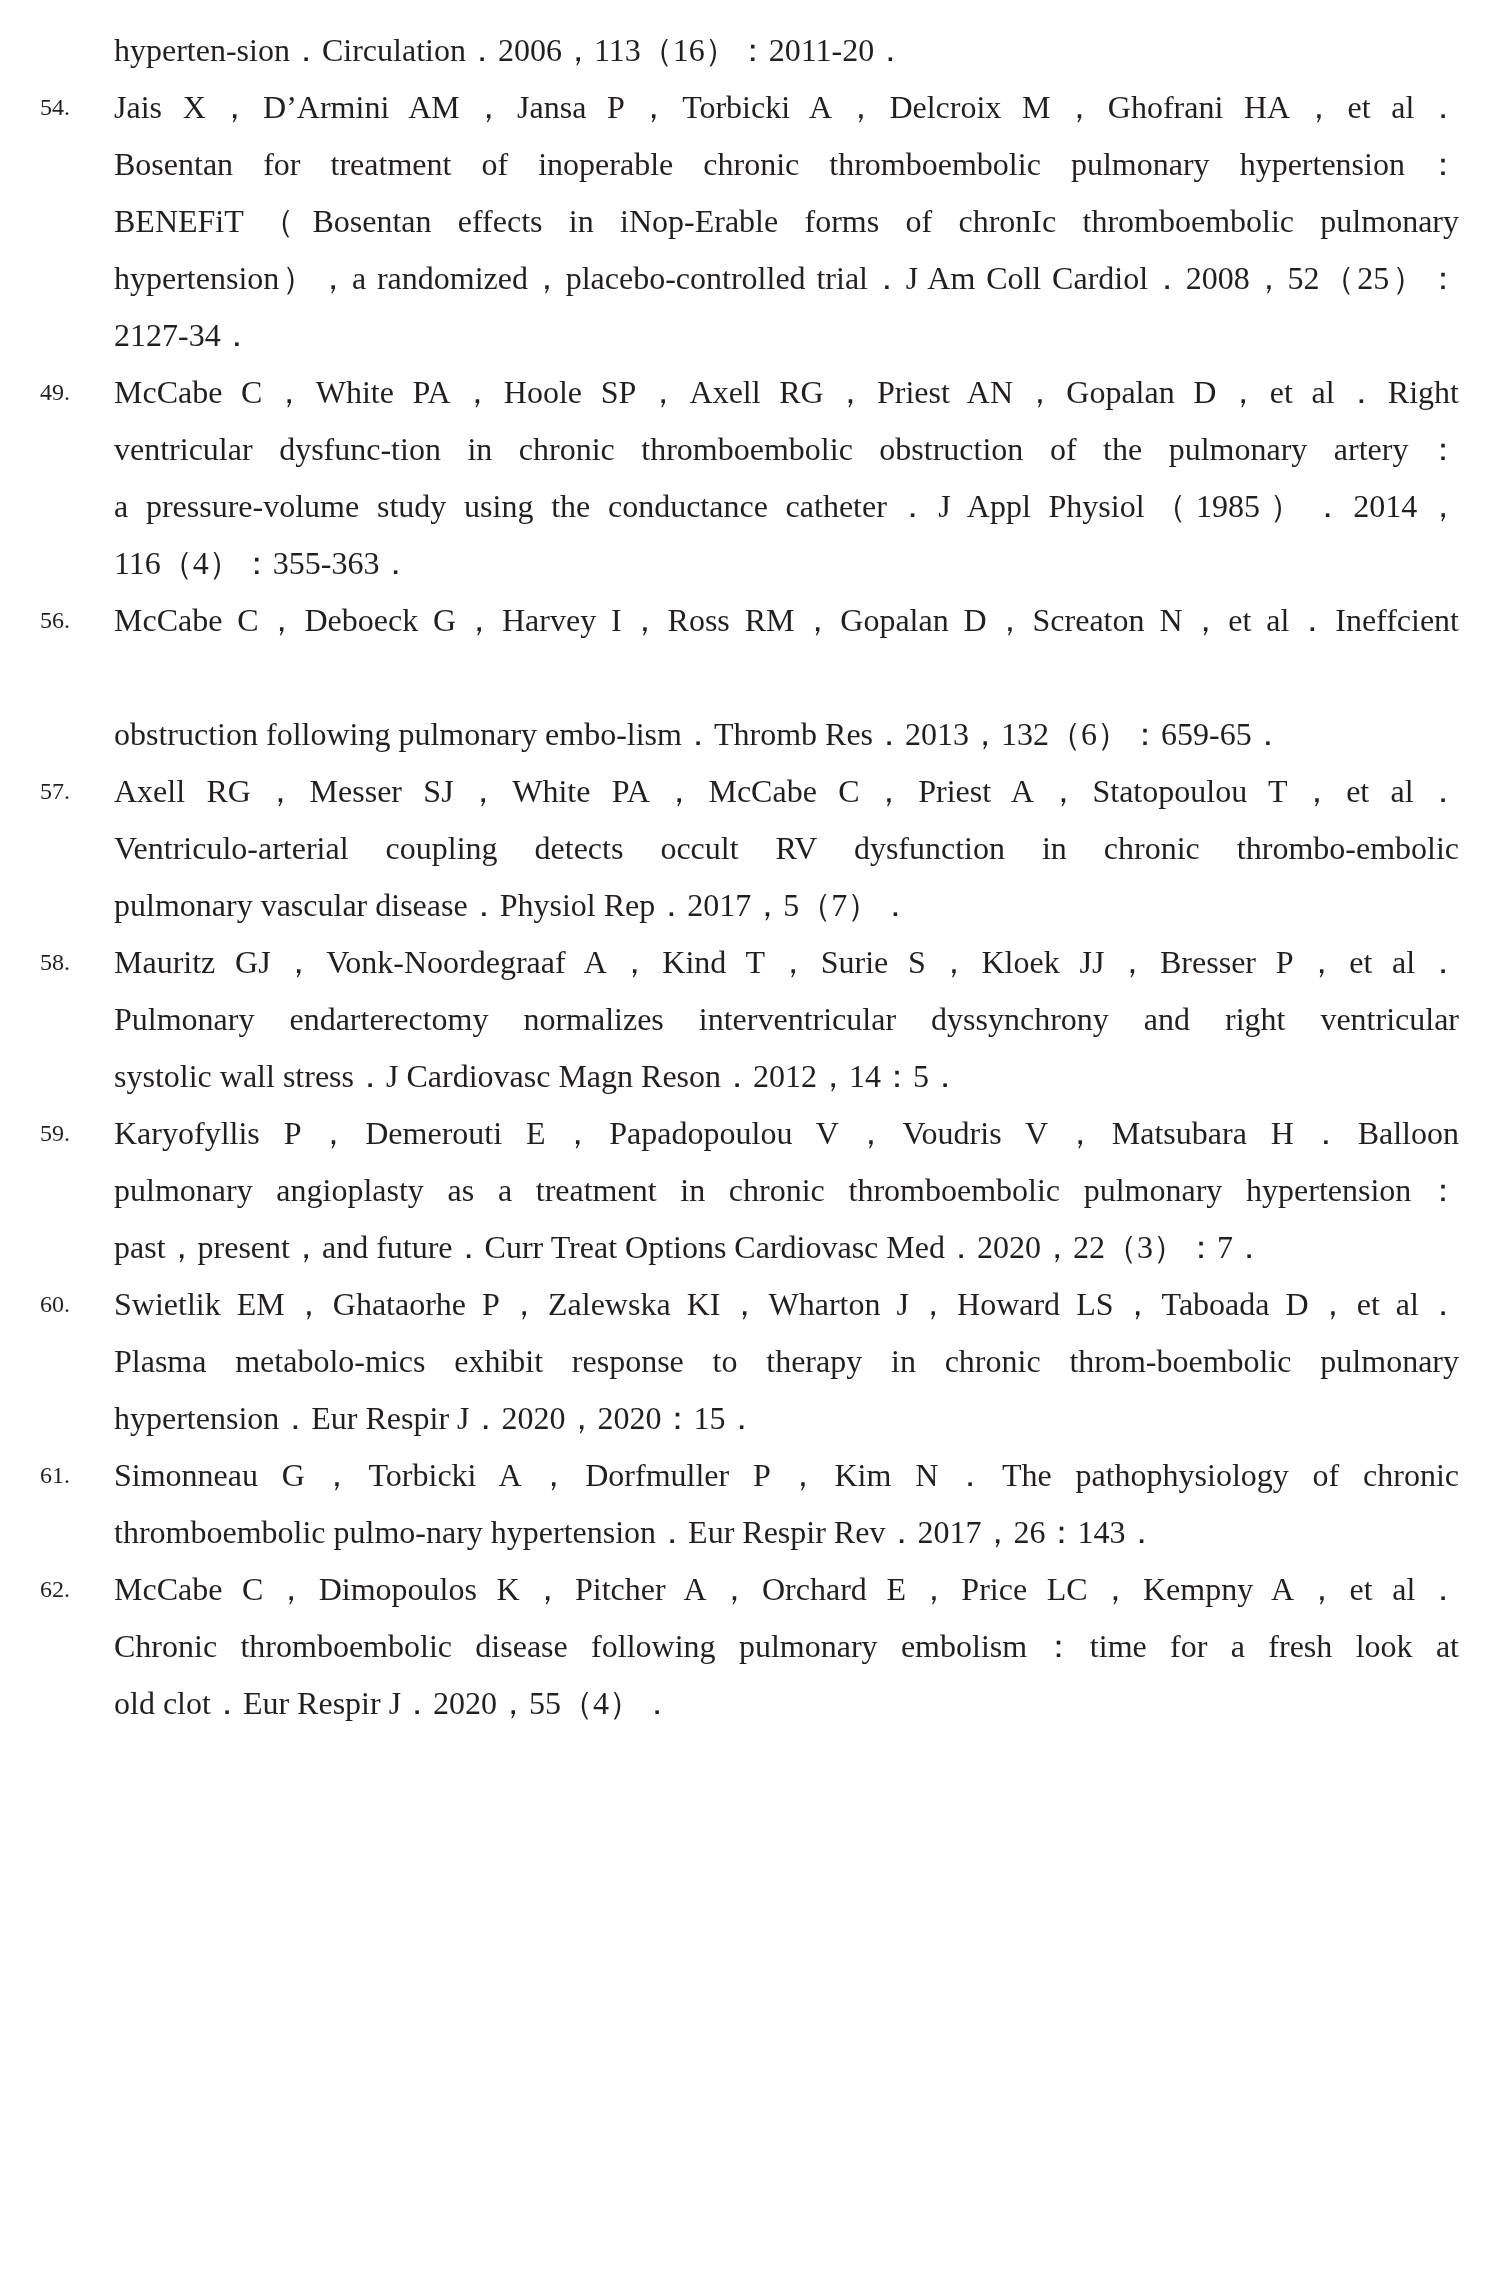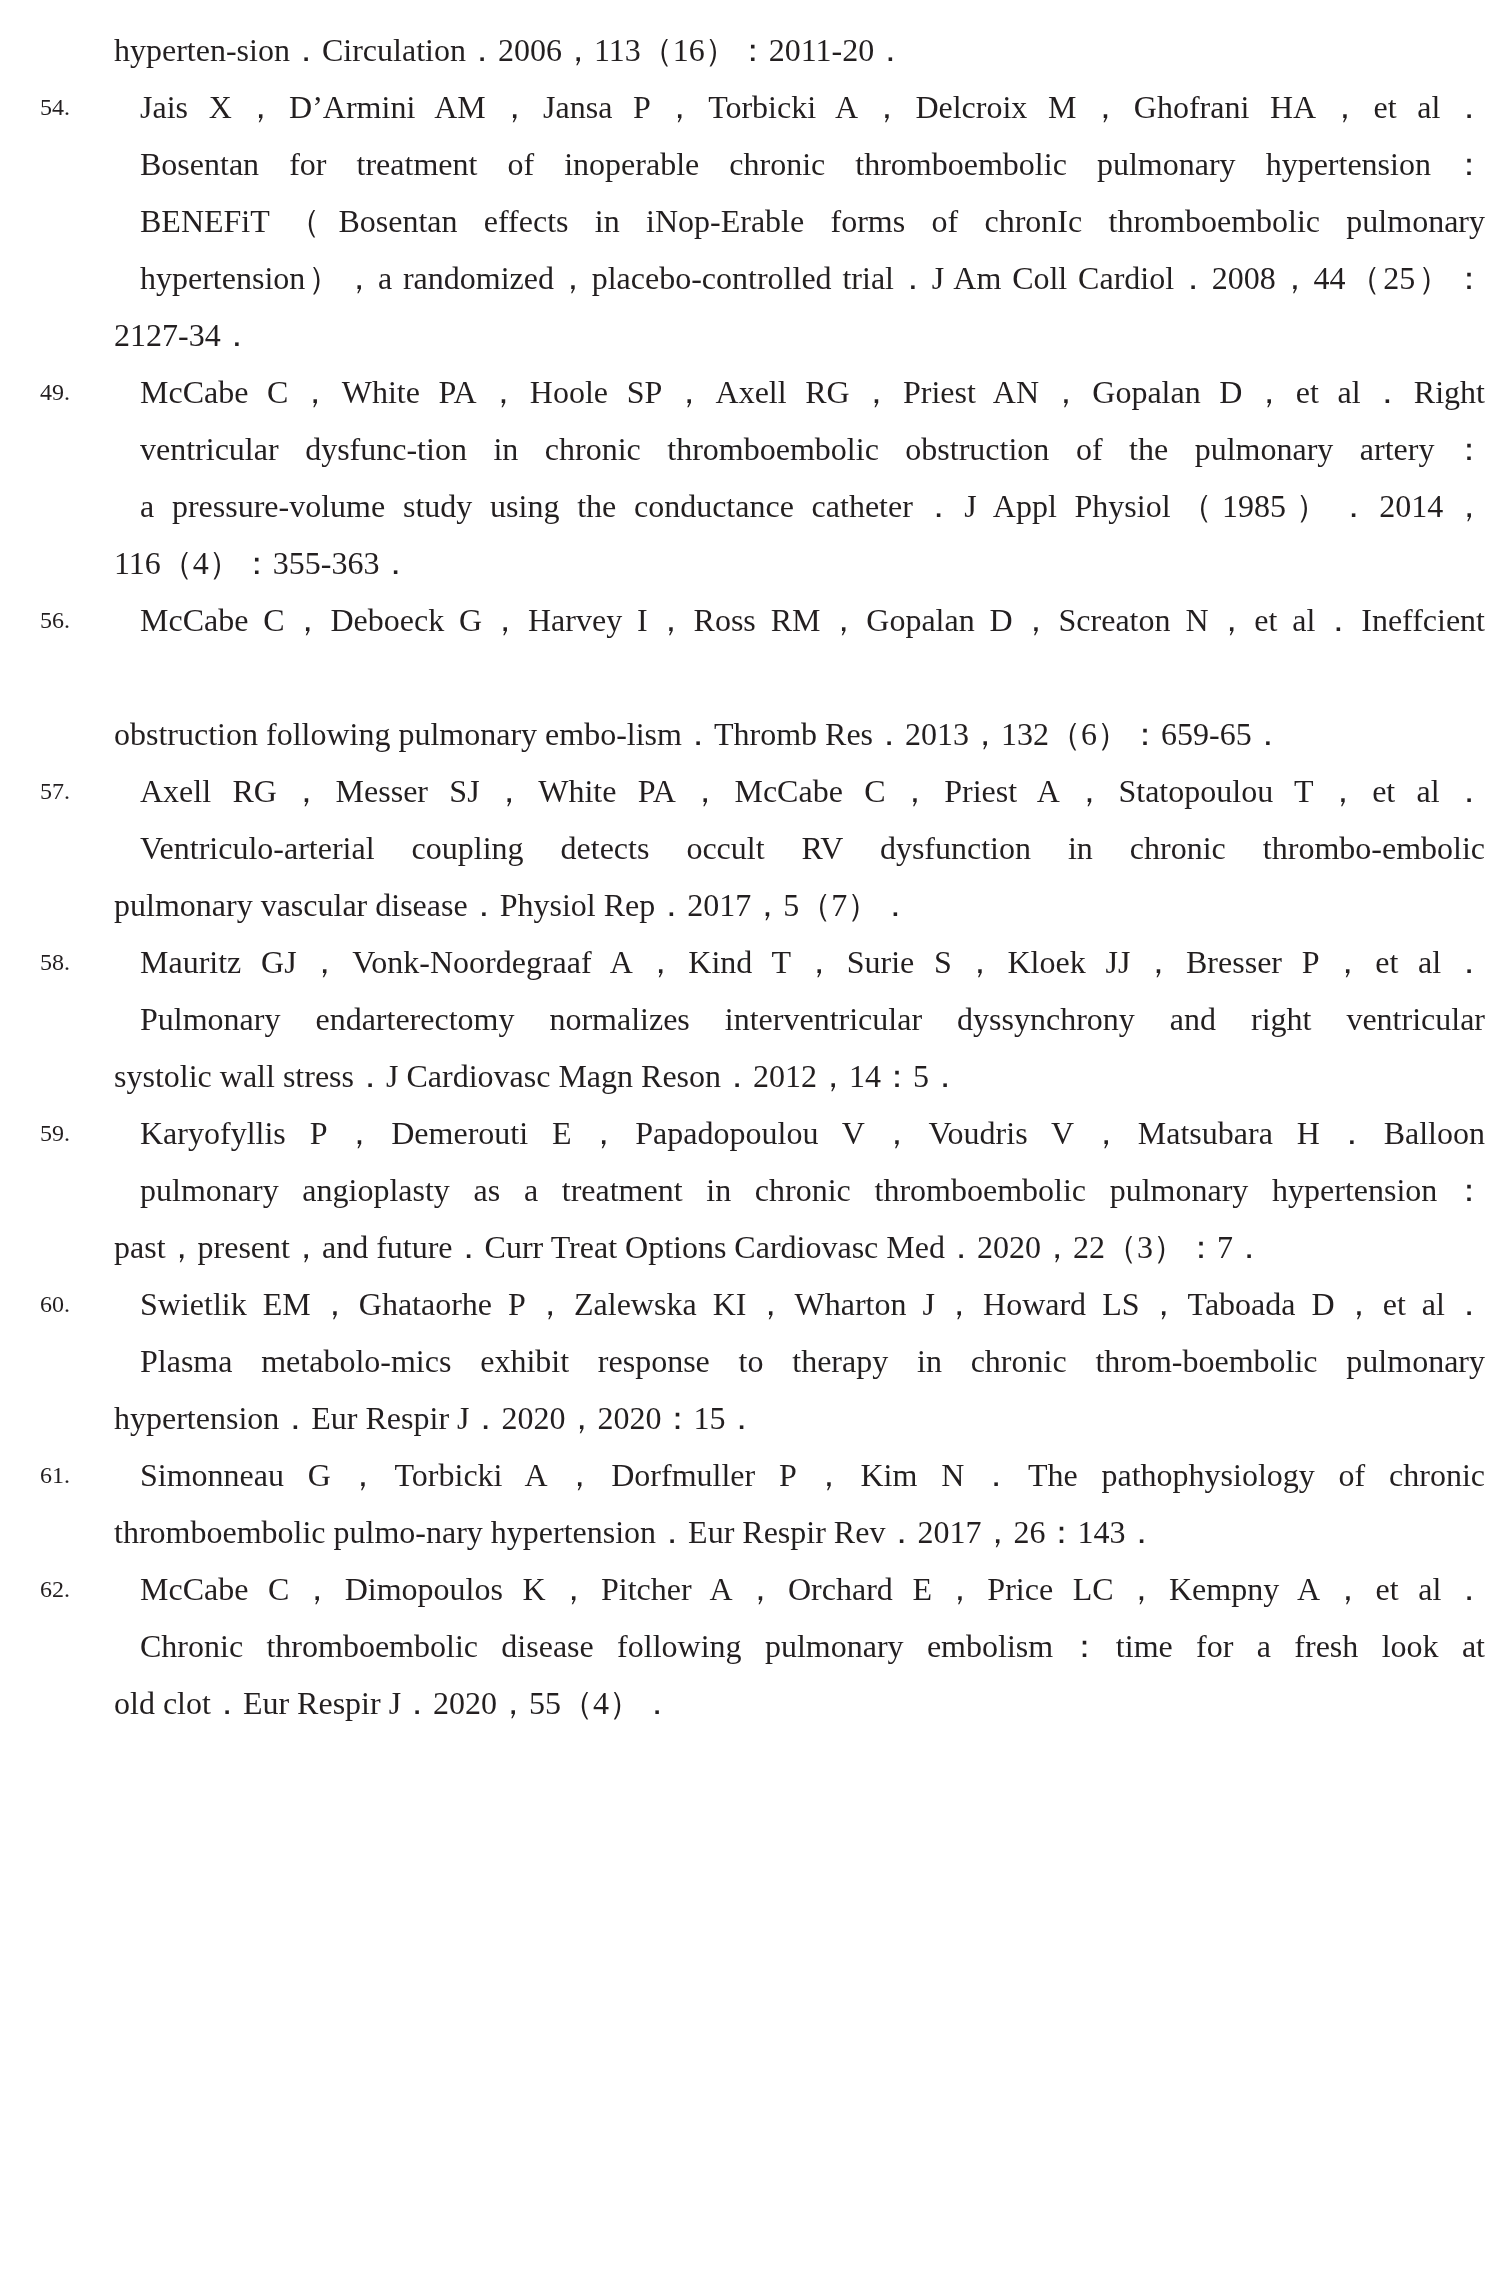--- a/index.html
+++ b/index.html
@@ -10,21 +10,21 @@
     left: 114px;
     width: 1345px;
     height: 40px;
     font-family: "Liberation Serif", "DejaVu Serif", serif;
     font-size: 32px;
     line-height: 40px;
     color: #231f20;
     white-space: nowrap;
     text-align: left;
   }
-  .line.just { text-align: justify; text-align-last: justify; margin-left: 26px; }
+  .line.just { text-align: justify; text-align-last: justify; }
   .num {
     position: absolute;
     left: 40px;
     width: 70px;
     height: 40px;
     font-family: "Liberation Serif", "DejaVu Serif", serif;
     font-size: 24px;
     line-height: 40px;
     color: #231f20;
     white-space: nowrap;
@@ -34,21 +34,21 @@
 <body>
 
 <div class="page">
 
   <div class="line" style="top:30px">hyperten-sion．Circulation．2006，113（16）：2011-20．</div>
 
   <div class="num" style="top:87px">54.</div>
   <div class="line just" style="top:87px">Jais X，D’Armini AM，Jansa P，Torbicki A，Delcroix M，Ghofrani HA，et al．</div>
   <div class="line just" style="top:144px">Bosentan for treatment of inoperable chronic thromboembolic pulmonary hypertension：</div>
   <div class="line just" style="top:201px">BENEFiT（Bosentan effects in iNop-Erable forms of chronIc thromboembolic pulmonary</div>
-  <div class="line just" style="top:258px">hypertension），a randomized，placebo-controlled trial．J Am Coll Cardiol．2008，44（25）：</div>
+  <div class="line just" style="top:258px">hypertension），a randomized，placebo-controlled trial．J Am Coll Cardiol．2008，52（25）：</div>
   <div class="line" style="top:315px">2127-34．</div>
 
   <div class="num" style="top:372px">49.</div>
   <div class="line just" style="top:372px">McCabe C，White PA，Hoole SP，Axell RG，Priest AN，Gopalan D，et al．Right</div>
   <div class="line just" style="top:429px">ventricular dysfunc-tion in chronic thromboembolic obstruction of the pulmonary artery：</div>
   <div class="line just" style="top:486px">a pressure-volume study using the conductance catheter．J Appl Physiol（1985）．2014，</div>
   <div class="line" style="top:543px">116（4）：355-363．</div>
 
   <div class="num" style="top:600px">56.</div>
   <div class="line just" style="top:600px">McCabe C，Deboeck G，Harvey I，Ross RM，Gopalan D，Screaton N，et al．Ineffcient</div>

